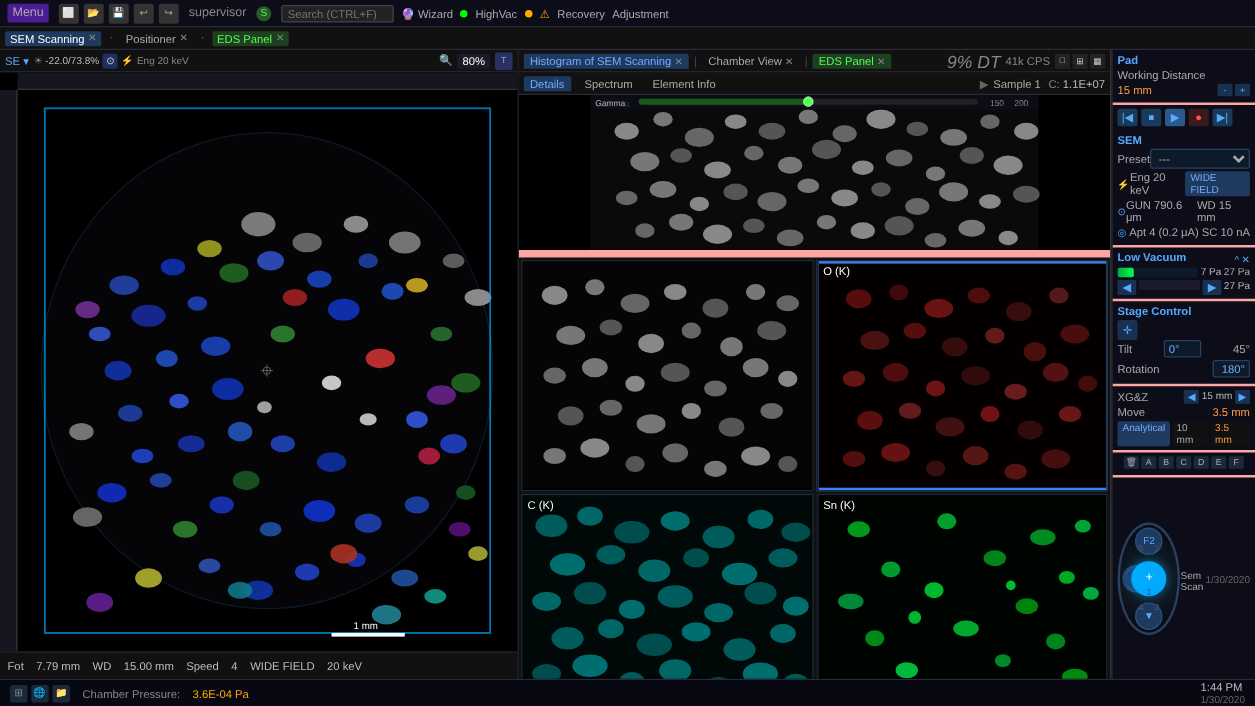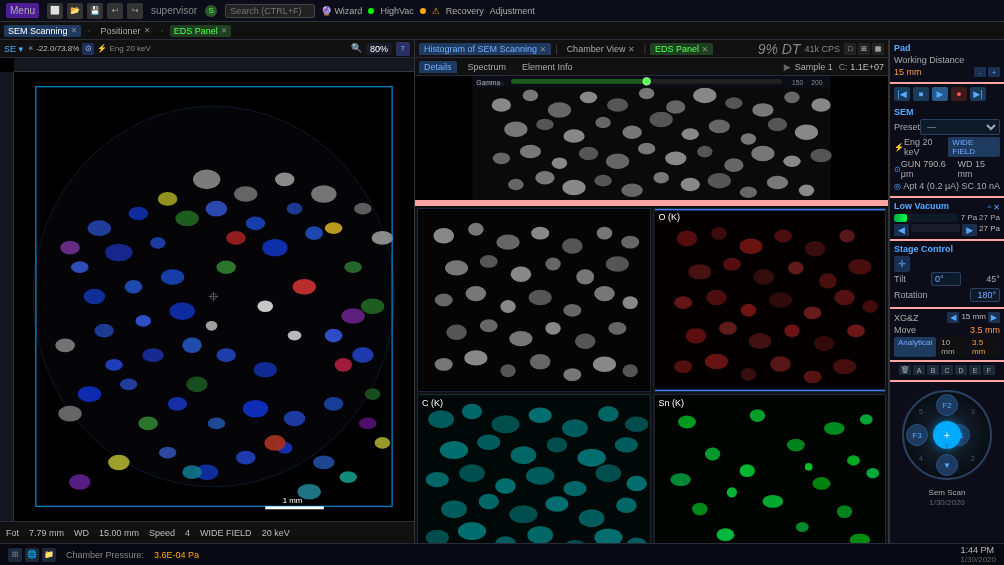--- a/index.html
+++ b/index.html
@@ -1006,21 +1006,21 @@
         <div style="width:12px;height:10px;background:#1a2a3a;border-radius:1px;display:flex;align-items:center;justify-content:center;font-size:7px;color:#aaa;cursor:pointer;">🗑</div>
         <div style="width:12px;height:10px;background:#1a2a3a;border-radius:1px;display:flex;align-items:center;justify-content:center;font-size:7px;color:#aaa;cursor:pointer;">A</div>
         <div style="width:12px;height:10px;background:#1a2a3a;border-radius:1px;display:flex;align-items:center;justify-content:center;font-size:7px;color:#aaa;cursor:pointer;">B</div>
         <div style="width:12px;height:10px;background:#1a2a3a;border-radius:1px;display:flex;align-items:center;justify-content:center;font-size:7px;color:#aaa;cursor:pointer;">C</div>
         <div style="width:12px;height:10px;background:#1a2a3a;border-radius:1px;display:flex;align-items:center;justify-content:center;font-size:7px;color:#aaa;cursor:pointer;">D</div>
         <div style="width:12px;height:10px;background:#1a2a3a;border-radius:1px;display:flex;align-items:center;justify-content:center;font-size:7px;color:#aaa;cursor:pointer;">E</div>
         <div style="width:12px;height:10px;background:#1a2a3a;border-radius:1px;display:flex;align-items:center;justify-content:center;font-size:7px;color:#aaa;cursor:pointer;">F</div>
       </div>
     </div>
 
-    <div style="padding:4px;flex:1;display:flex;flex-direction:column;align-items:center;">
+    <div style="padding:4px;flex:1;display:flex;flex-direction:row;align-items:center;">
       <div id="joystick-large">
 
         <div class="joystick-btn" style="top:2px;left:50%;transform:translateX(-50%);">F2</div>
 
         <div class="joystick-btn" style="top:50%;left:2px;transform:translateY(-50%);">F3</div>
 
         <div class="joystick-btn" style="top:50%;right:20px;transform:translateY(-50%);">F1</div>
 
         <div class="joystick-btn" style="bottom:2px;left:50%;transform:translateX(-50%);">▼</div>
 

